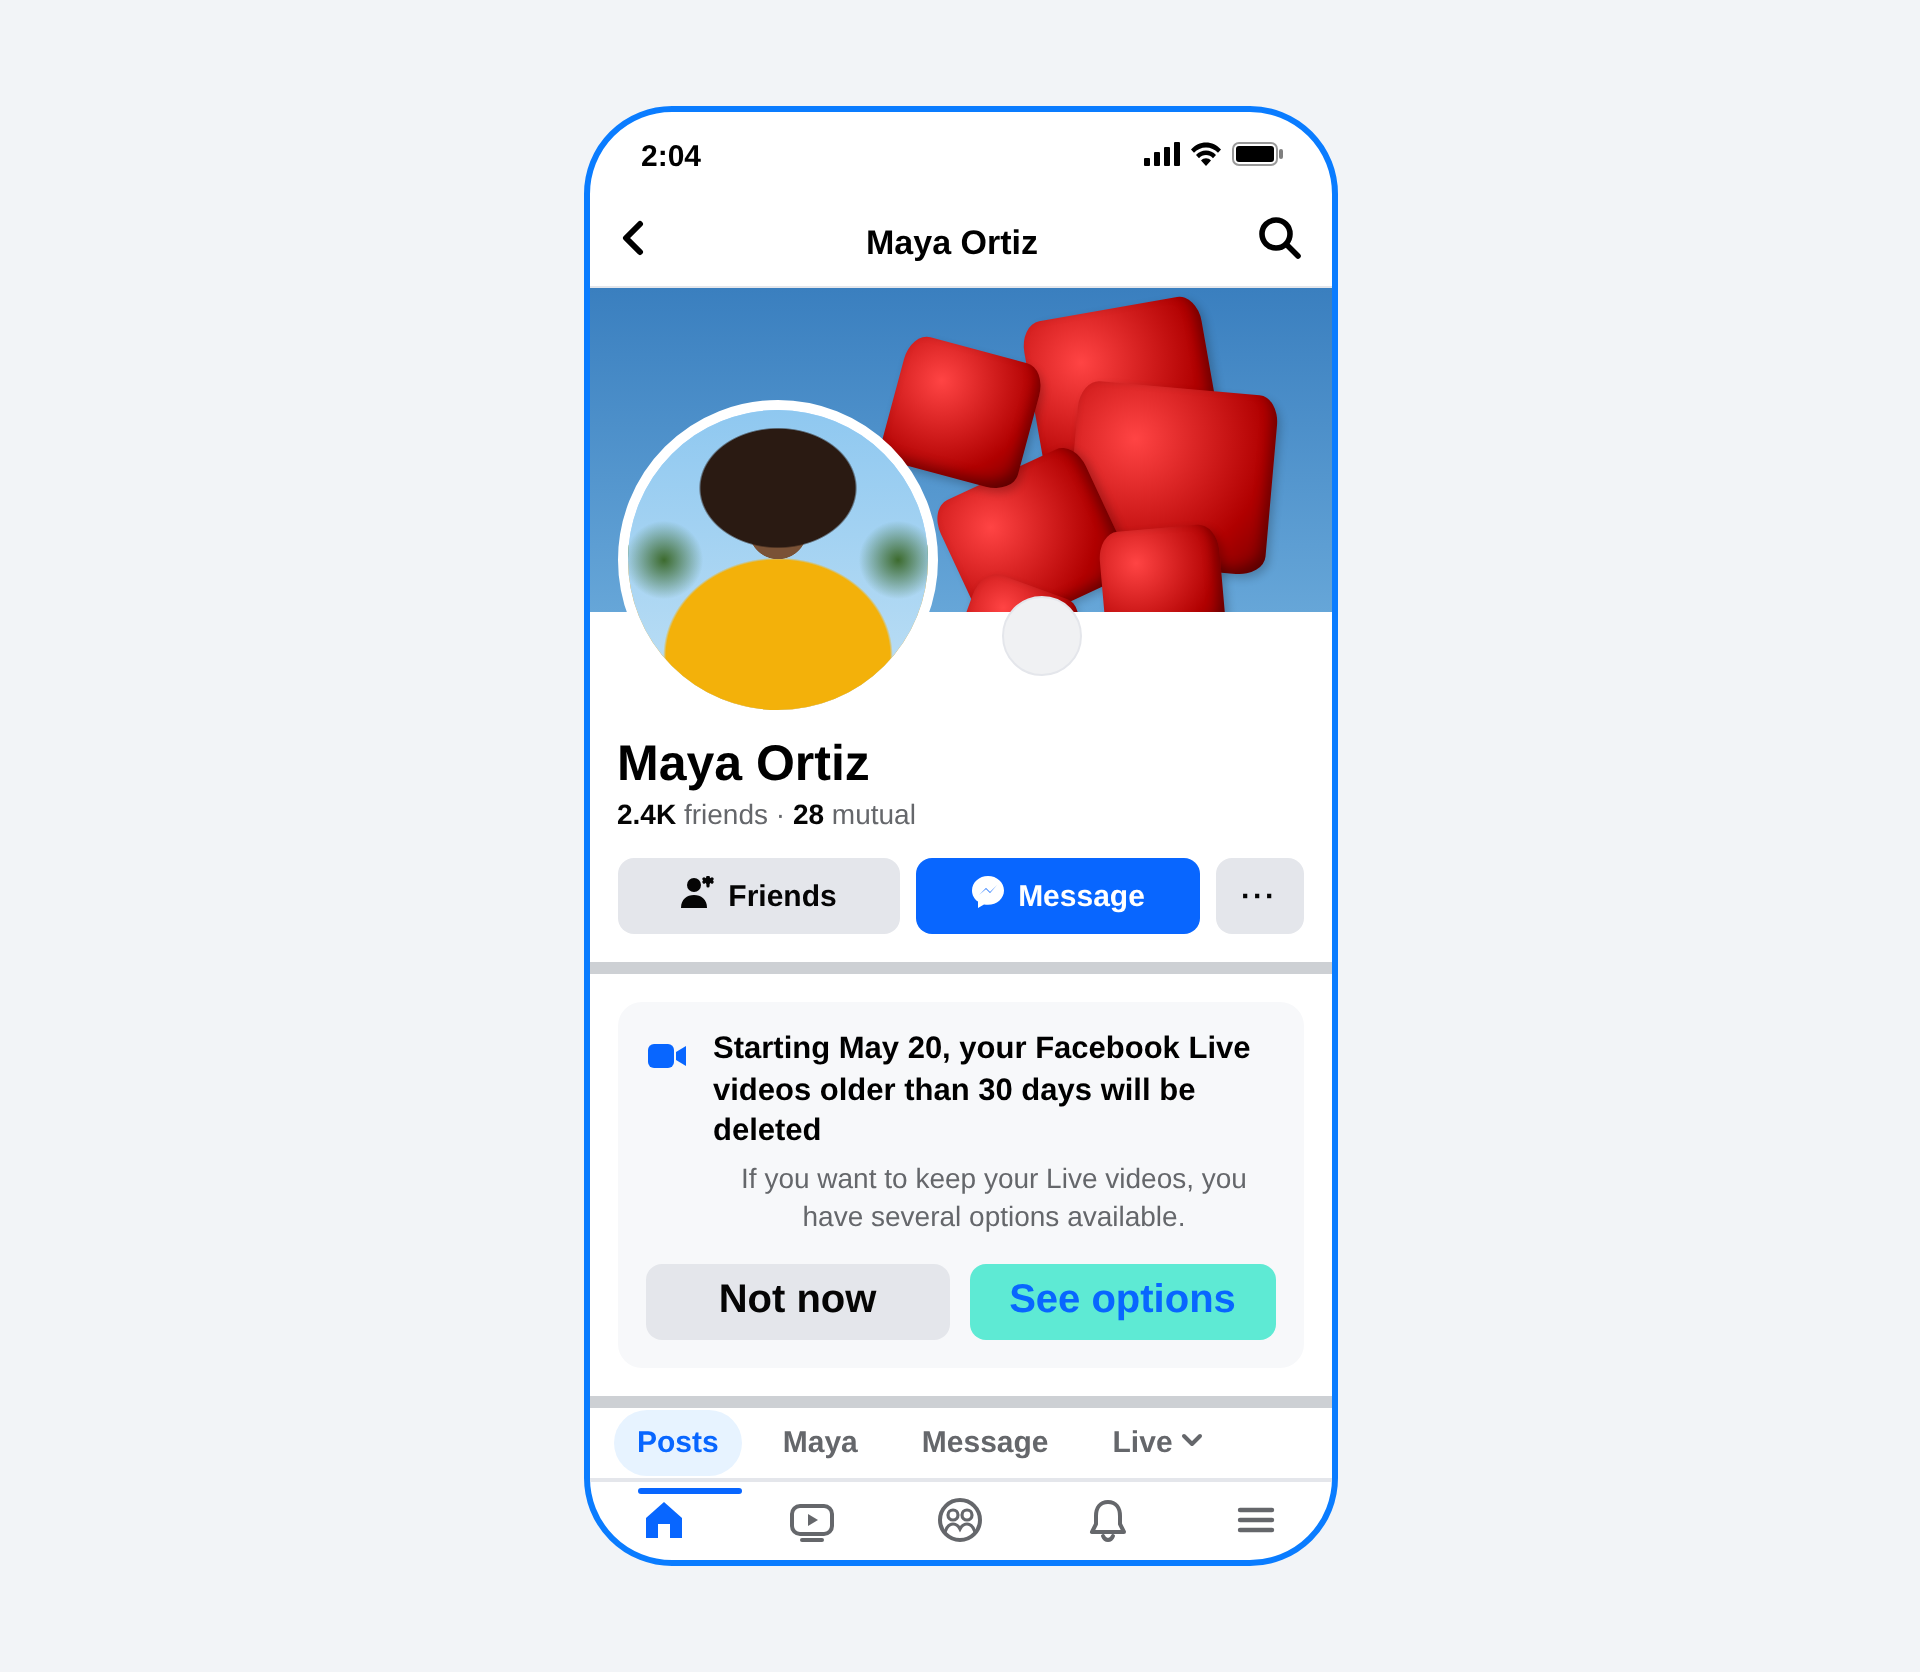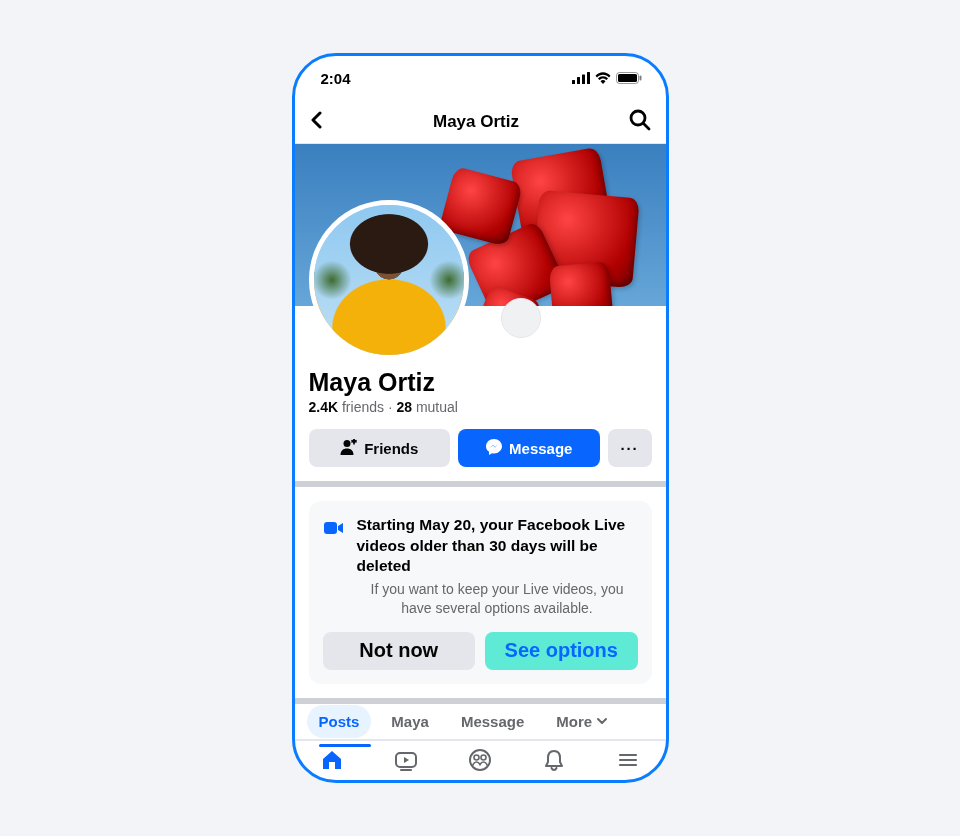--- a/index.html
+++ b/index.html
@@ -320,21 +320,21 @@
     <div class="divider"></div>
 
     <div class="tabs">
       <div class="tab tab-active">
         <span>Posts</span>
         <div class="tab-underline"></div>
       </div>
       <div class="tab">Maya</div>
       <div class="tab">Message</div>
       <div class="tab">
-        <span>More</span>
+        <span>Live</span>
         <span>
           <svg width="12" height="12" viewBox="0 0 12 12">
               <path d="M2 4 L6 8 L10 4" stroke="#65676b" stroke-width="2" fill="none" stroke-linecap="round" stroke-linejoin="round"></path>
             </svg>
         </span>
       </div>
     </div>
 
     <div class="bottom-nav">
       <span class="bn-item bn-active">

